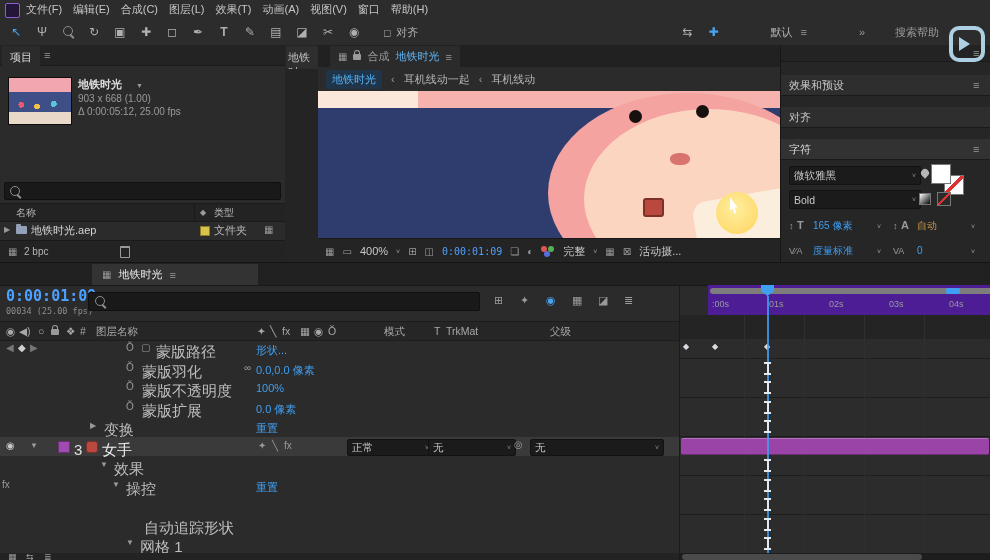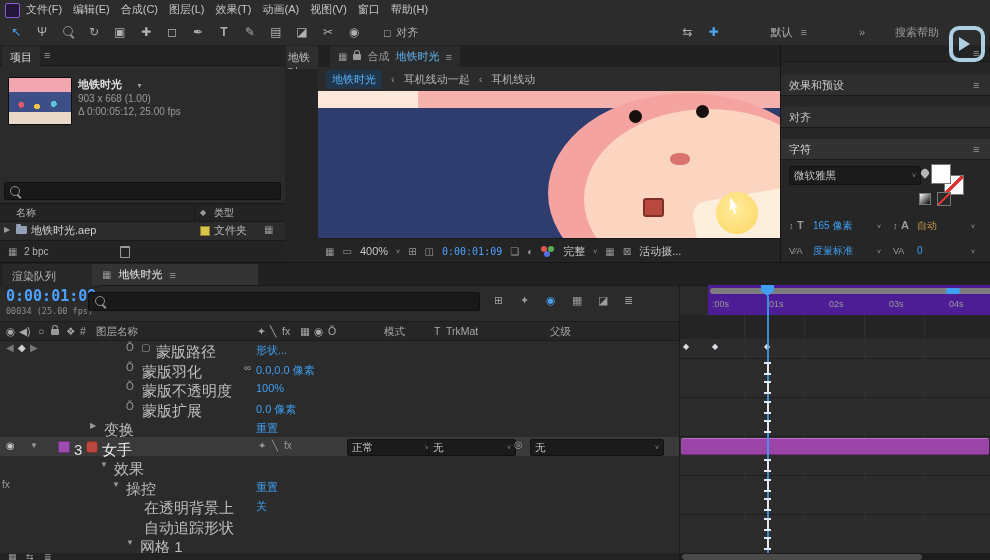--- a/index.html
+++ b/index.html
@@ -210,20 +210,24 @@
 
     <div class="dd" style="left:8px;top:121px;width:122px;height:17px">
       <span>微软雅黑</span>
       <span class="ar">˅</span>
     </div>
     <span class="dropper" style="position:absolute;left:140px;top:124px"></span>
     <div class="abs" style="left:163px;top:130px;width:18px;height:18px;border:1px solid #777;
          background:linear-gradient(135deg,#fff 44%,#d33 44%,#d33 56%,#fff 56%)"></div>
     <div class="abs" style="left:150px;top:119px;width:18px;height:18px;background:#fff;border:1px solid #777"></div>
 
+    <div class="dd" style="left:8px;top:145px;width:122px;height:17px">
+      <span>Bold</span>
+      <span class="ar">˅</span>
+    </div>
     <div class="abs" style="left:138px;top:148px;width:10px;height:10px;background:linear-gradient(135deg,#fff,#000);border:1px solid #777"></div>
     <div class="abs" style="left:156px;top:147px;width:12px;height:12px;border:1px solid #777;background:linear-gradient(135deg,#2b2b2b 44%,#d33 44%,#d33 56%,#2b2b2b 56%)"></div>
 
     <span class="tx g s9" style="left:8px;top:177px">↕</span>
     <span class="tx g" style="left:16px;top:175px;font-weight:bold">T</span>
     <span class="tx bl s10" style="left:32px;top:176px">165 像素</span>
     <span class="tx g s7" style="left:96px;top:178px">˅</span>
     <span class="tx g s9" style="left:112px;top:177px">↕</span>
     <span class="tx g" style="left:120px;top:175px;font-weight:bold">A</span>
     <span class="tx am s10" style="left:136px;top:176px">自动</span>
@@ -233,23 +237,20 @@
     <span class="tx bl s10" style="left:32px;top:201px;max-width:60px;overflow:hidden;display:inline-block">度量标准</span>
     <span class="tx g s7" style="left:96px;top:203px">˅</span>
     <span class="tx g s9" style="left:112px;top:202px;">VA</span>
     <span class="tx bl s10" style="left:136px;top:201px">0</span>
     <span class="tx g s7" style="left:190px;top:203px">˅</span>
   </div>
 
   <div class="abs" style="left:0;top:262px;width:990px;height:298px;background:#2b2b2b;border-top:1px solid #141414">
 
     <div class="abs" style="left:0;top:0;width:990px;height:22px;background:#212121;border-bottom:1px solid #191919">
-      <div class="abs" style="left:2px;top:1px;width:88px;height:21px;background:#282828;color:#b5b5b5;padding:5px 0 0 10px">
-        <span>渲染队列</span>
-      </div>
       <div class="abs" style="left:92px;top:1px;width:156px;height:21px;background:#333;display:flex;gap:7px;align-items:center;padding-left:10px">
         <span class="g s10">▦</span>
         <span style="color:#e8e8e8">地铁时光</span>
         <span class="g">≡</span>
       </div>
     </div>
 
     <span class="tx mono" style="left:6px;top:26px;font-size:15px;font-weight:bold;color:#4da1ff">0:00:01:09</span>
     <span class="tx mono" style="left:6px;top:44px;font-size:8.5px;color:#8d8d8d">00034 (25.00 fps)</span>
     <div class="inset" style="left:88px;top:29px;width:390px;height:17px">
@@ -347,24 +348,20 @@
       <span class="rowlab" style="left:114px">效果</span>
     </div>
 
     <div class="tlrow" style="top:213px">
       <span class="swi s9" style="left:2px">fx</span>
       <span class="exp" style="left:112px">▼</span>
       <span class="rowlab" style="left:126px">操控</span>
       <span class="rowval">重置</span>
     </div>
 
-    <div class="tlrow" style="top:232px">
-      <span class="rowlab" style="left:144px">在透明背景上</span>
-      <span class="rowval">关</span>
-    </div>
 
     <div class="tlrow" style="top:252px">
       <span class="rowlab" style="left:144px">自动追踪形状</span>
     </div>
 
     <div class="tlrow" style="top:271px">
       <span class="exp" style="left:126px">▼</span>
       <span class="rowlab" style="left:140px">网格 1</span>
     </div>
 

